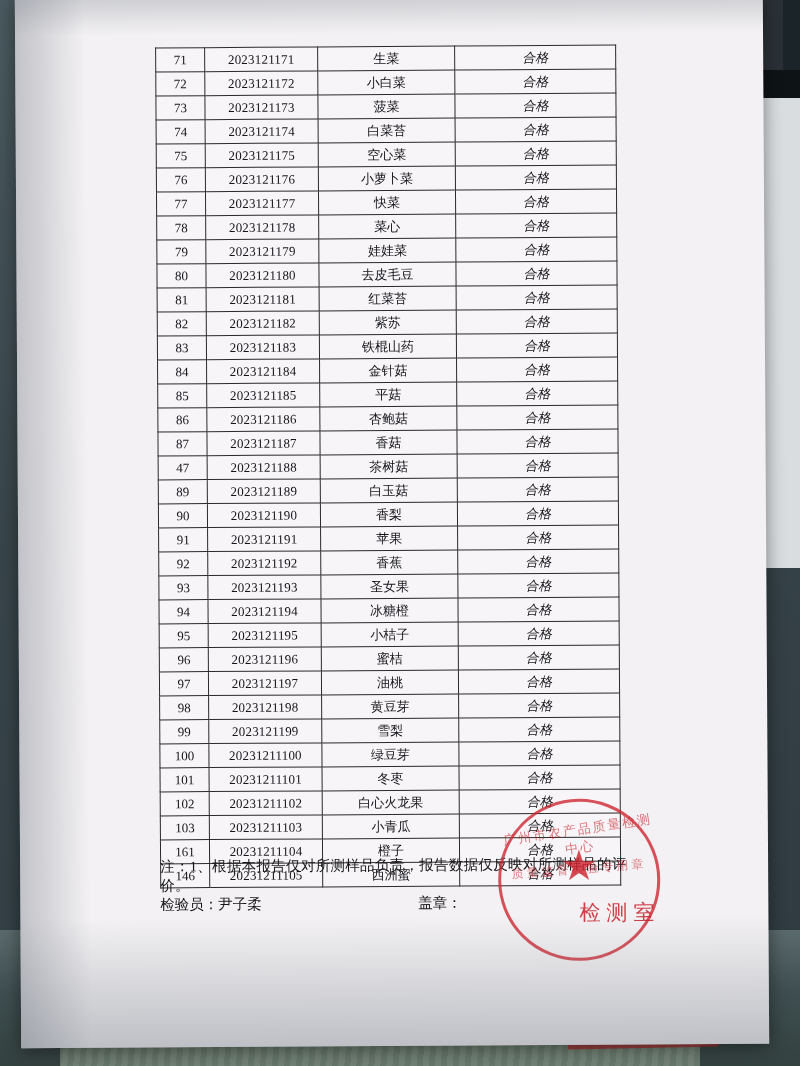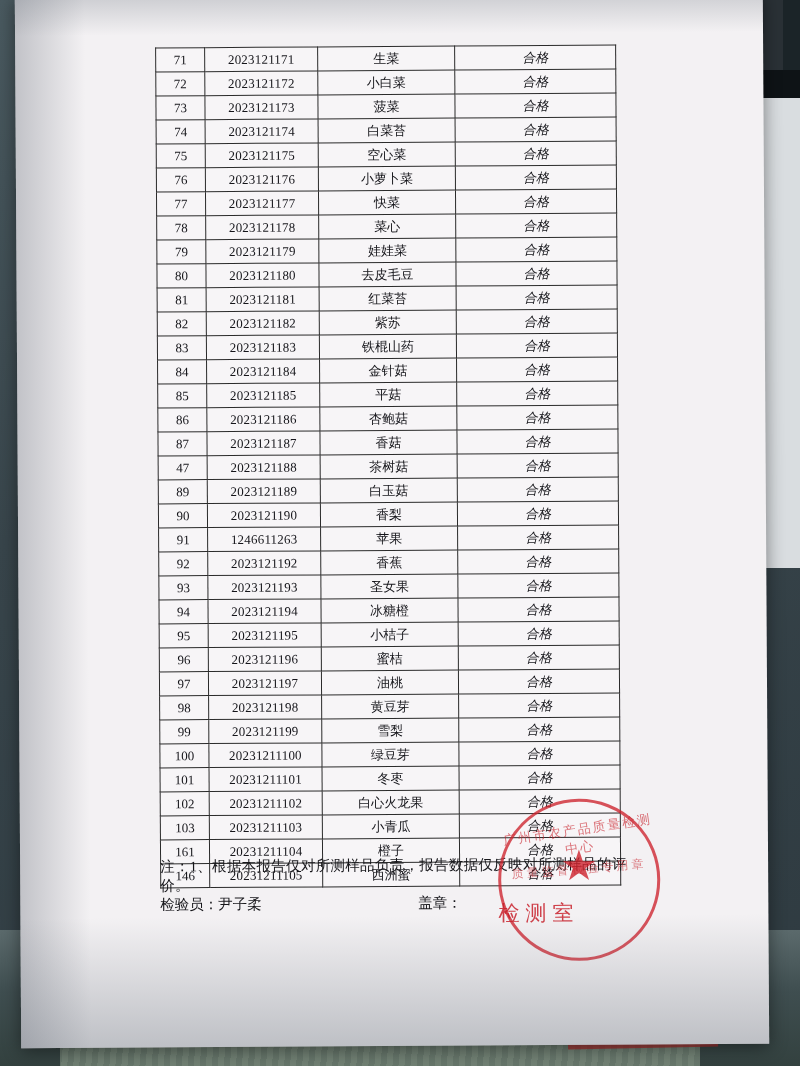--- a/index.html
+++ b/index.html
@@ -210,21 +210,21 @@
     transform: translateX(-50%);
     color: rgba(205, 35, 45, 0.80);
     font-size: 42px;
     line-height: 1;
   }
   .stamp .stamp-center {
     position: absolute;
     left: 0;
     right: 0;
     top: 100px;
-    text-align: left;
+    text-align: right;
     color: rgba(200, 32, 42, 0.85);
     font-family: "Liberation Serif", serif;
     font-size: 21px;
     letter-spacing: 6px;
   }
   .stamp .stamp-arc {
     position: absolute;
     left: 0;
     right: 0;
     top: 22px;
@@ -386,21 +386,21 @@
             <td class="col-res">合格</td>
           </tr>
           <tr>
             <td class="col-no">90</td>
             <td class="col-code">2023121190</td>
             <td class="col-name">香梨</td>
             <td class="col-res">合格</td>
           </tr>
           <tr>
             <td class="col-no">91</td>
-            <td class="col-code">1246611263</td>
+            <td class="col-code">2023121191</td>
             <td class="col-name">苹果</td>
             <td class="col-res">合格</td>
           </tr>
           <tr>
             <td class="col-no">92</td>
             <td class="col-code">2023121192</td>
             <td class="col-name">香蕉</td>
             <td class="col-res">合格</td>
           </tr>
           <tr>

